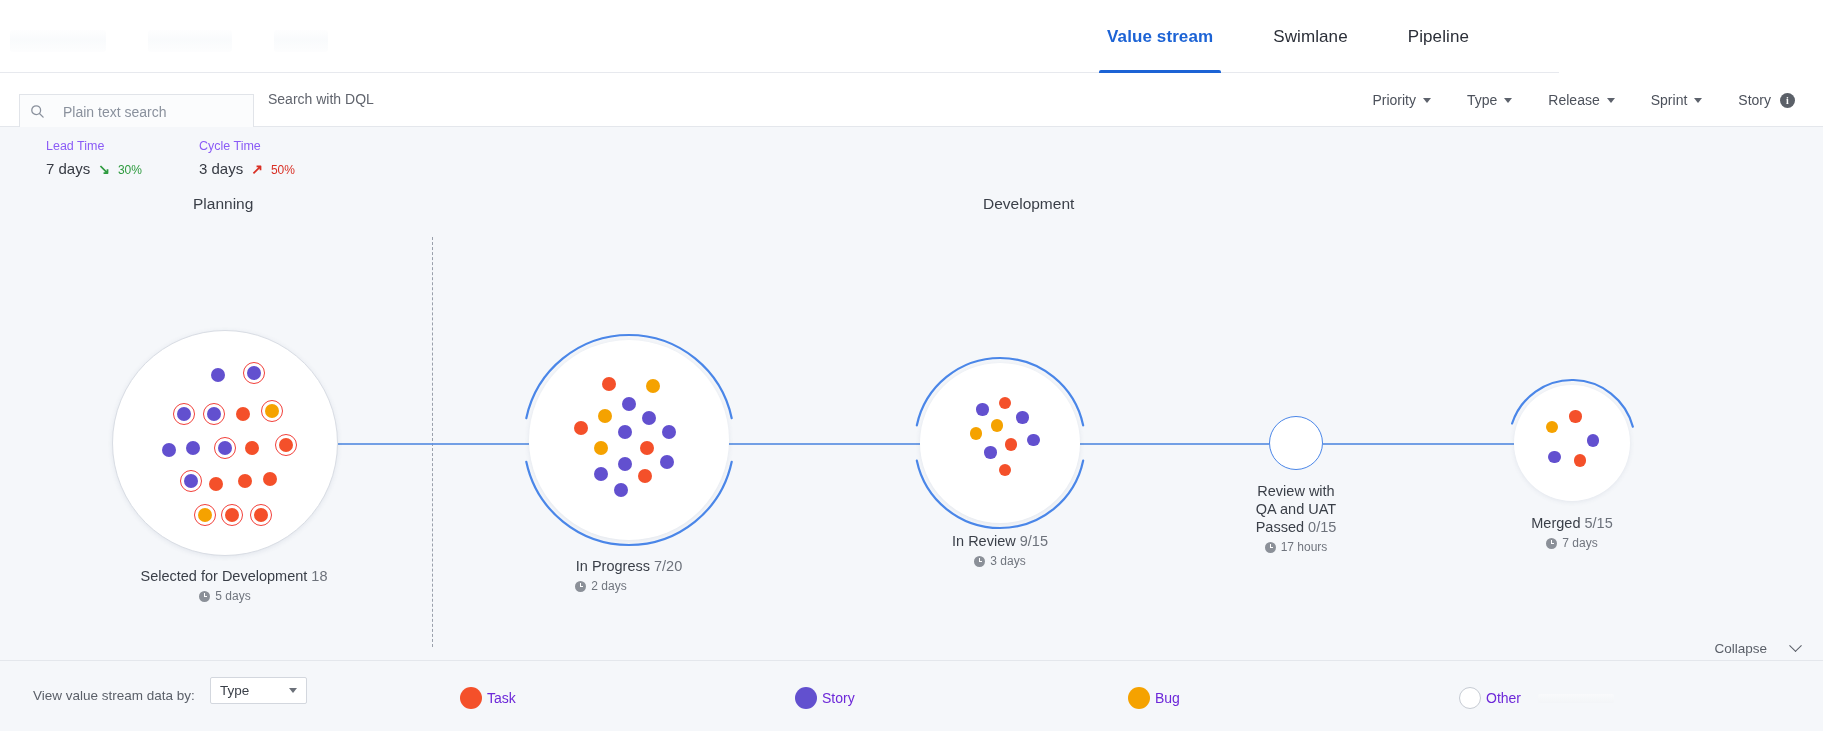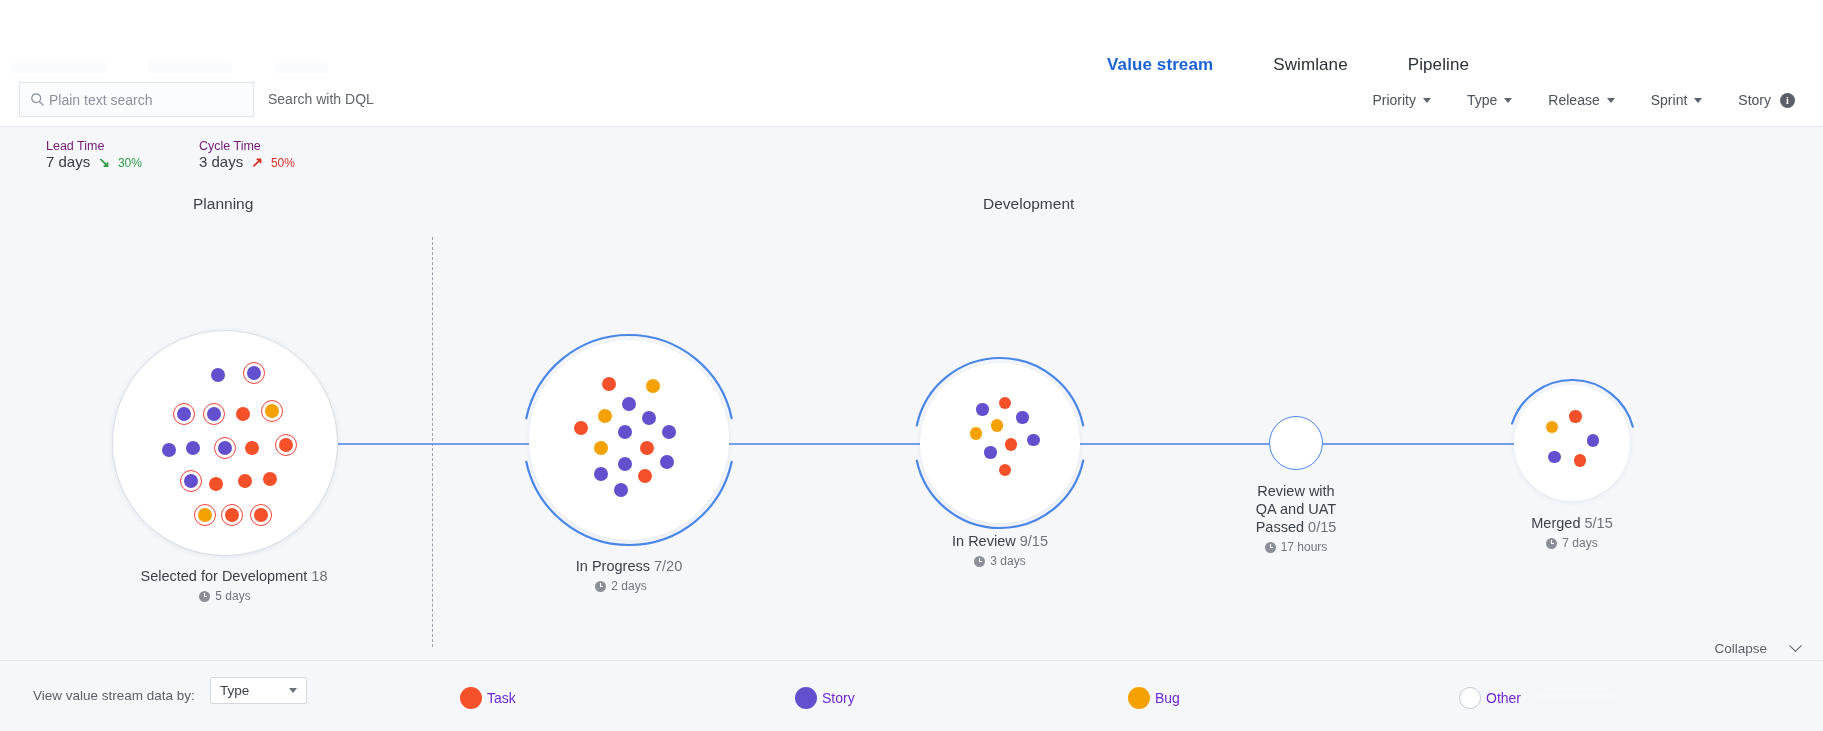--- a/index.html
+++ b/index.html
@@ -9,21 +9,20 @@
     background: #ffffff;
     overflow: hidden;
   }
   #app { position: relative; width: 1823px; height: 731px; }
 
   
   .topbar {
     position: absolute; top: 0; left: 0; width: 1559px; height: 73px;
     background: #ffffff;
     border-bottom: 1px solid #e7e9ee;
-    margin-top: 28px;
   }
   .ghost-crumbs {
     position: absolute; left: 10px; top: 30px;
     display: flex; gap: 42px; align-items: center;
   }
   .ghost {
     height: 22px; border-radius: 3px;
     background: linear-gradient(180deg,#fdfdfe 0%,#f4f7fa 45%,#fbfcfd 100%);
     opacity: .55;
   }
@@ -45,24 +44,24 @@
     content: ""; position: absolute; left: 22px; right: 22px; bottom: 0;
     height: 3px; background: #1c63d5; border-radius: 2px 2px 0 0;
   }
 
   
   .filterbar {
     position: absolute; top: 73px; left: 0; width: 1823px; height: 54px;
     background: #ffffff; border-bottom: 1px solid #e4e7ec;
   }
   .search-wrap {
-    position: absolute; left: 19px; top: 9px;
+    position: absolute; left: 19px; top: 21px;
     width: 235px; height: 35px;
     border: 1px solid #e1e4e9; background: #fbfcfd;
-    display: flex; align-items: center; padding: 12px 10px; gap: 4px;
+    display: flex; align-items: center; padding: 12px 10px; gap: 18px;
   }
   .mag { width: 15px; height: 15px; flex: 0 0 auto; }
   .search-ph { font-size: 14px; color: #8a919d; }
   .dql {
     position: absolute; left: 268px; top: 18px;
     font-size: 14px; color: #60646d;  cursor: pointer;
   }
   .filters {
     position: absolute; right: 10px; top: 0; height: 54px;
     display: flex; align-items: center;
@@ -88,21 +87,21 @@
   }
 
   
   .metricbar {
     position: absolute; top: 127px; left: 0; width: 1823px; height: 60px;
     background: #f5f7fa;
   }
   .metric { position: absolute; top: 12px; }
   .metric.m1 { left: 46px; }
   .metric.m2 { left: 199px; }
-  .metric-label { font-size: 12.5px; color: #701a75; margin-bottom: 0; }
+  .metric-label { font-size: 12.5px; color: #8b5cf6; margin-bottom: 7px; }
   .metric-row { display: flex; align-items: baseline; gap: 8px; }
   .metric-val { font-size: 15px; color: #363a43; }
   .metric-arrow { font-size: 14px; font-weight: 700; }
   .metric-arrow.down { color: #2e9b3f; }
   .metric-arrow.up { color: #d93025; }
   .metric-pct { font-size: 12px; }
   .metric-pct.down { color: #2e9b3f; }
   .metric-pct.up { color: #d93025; }
   .red-speck {
     position: absolute; left: 1514px; top: 178px;
@@ -335,21 +334,21 @@
           <div class="dot" style="left: 618px; top: 238px; height: 14px; width: 14px; background: rgb(98, 80, 207);"></div>
           <div class="dot" style="left: 662px; top: 238px; height: 14px; width: 14px; background: rgb(98, 80, 207);"></div>
           <div class="dot" style="left: 594px; top: 254px; height: 14px; width: 14px; background: rgb(245, 162, 0);"></div>
           <div class="dot" style="left: 640px; top: 254px; height: 14px; width: 14px; background: rgb(244, 80, 42);"></div>
           <div class="dot" style="left: 618px; top: 270px; height: 14px; width: 14px; background: rgb(98, 80, 207);"></div>
           <div class="dot" style="left: 660px; top: 268px; height: 14px; width: 14px; background: rgb(98, 80, 207);"></div>
           <div class="dot" style="left: 594px; top: 280px; height: 14px; width: 14px; background: rgb(98, 80, 207);"></div>
           <div class="dot" style="left: 638px; top: 282px; height: 14px; width: 14px; background: rgb(244, 80, 42);"></div>
           <div class="dot" style="left: 614px; top: 296px; height: 14px; width: 14px; background: rgb(98, 80, 207);"></div>
           <div class="node-caption" style="left: 469px; top: 370px;"><span>In Progress </span><span class="cnt">7/20</span></div>
-          <div class="node-time" style="left: 461px; top: 392px;">
+          <div class="node-time" style="left: 441px; top: 392px;">
             <span class="clock"></span>
             <span>2 days</span>
           </div>
         </div>
         <div class="node">
           <div class="bubble" style="left: 920px; top: 176px; height: 160px; width: 160px;"></div>
           <svg class="arc" width="178" height="178" style="left: 911px; top: 167px;">
             <path d="M 5.8574539376265164 71.32750628049045 A 85 85 0 0 1 172.14254606237347 71.32750628049045" fill="none" stroke="#4a86e8" stroke-width="2.2" stroke-linecap="round"></path>
             <path d="M 172.14254606237347 106.67249371950955 A 85 85 0 0 1 5.8574539376265164 106.67249371950955" fill="none" stroke="#4a86e8" stroke-width="2.2" stroke-linecap="round"></path>
           </svg>

